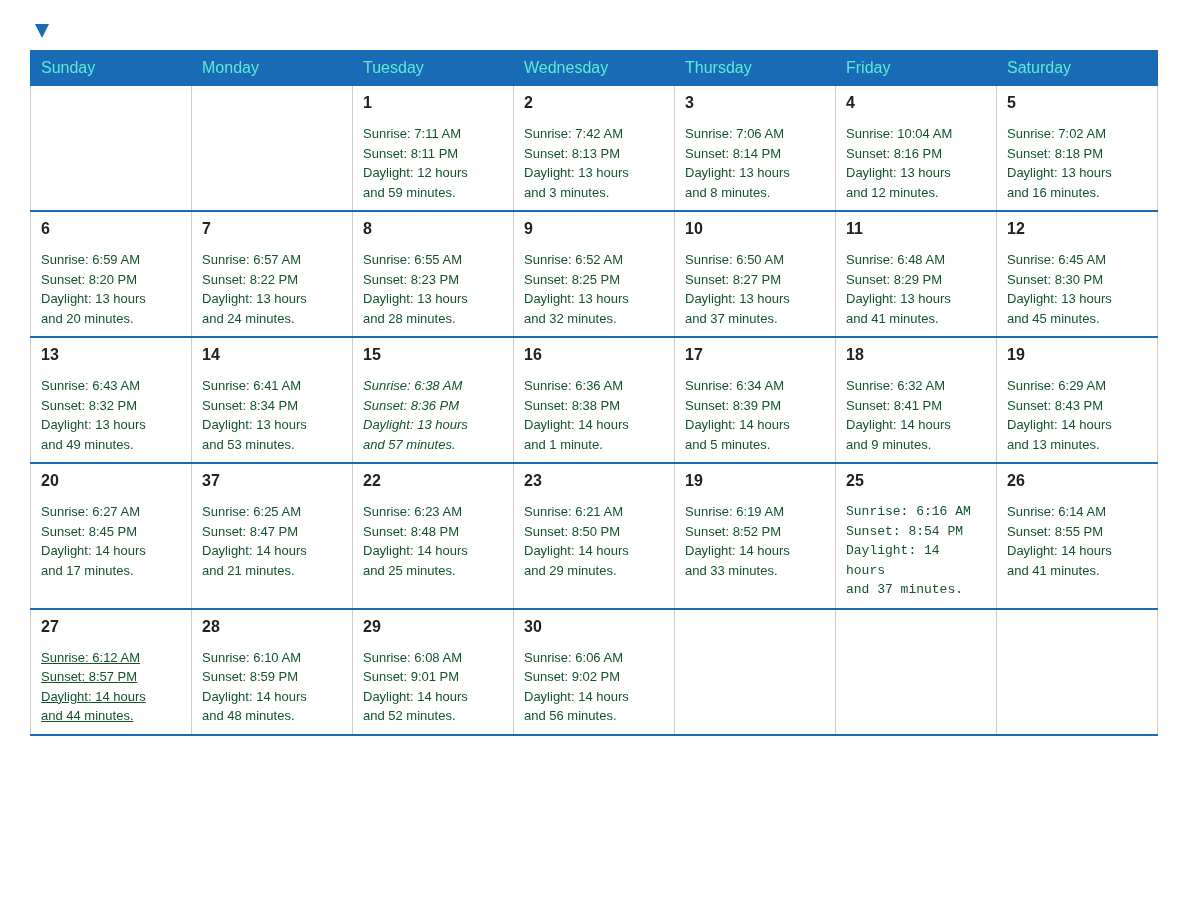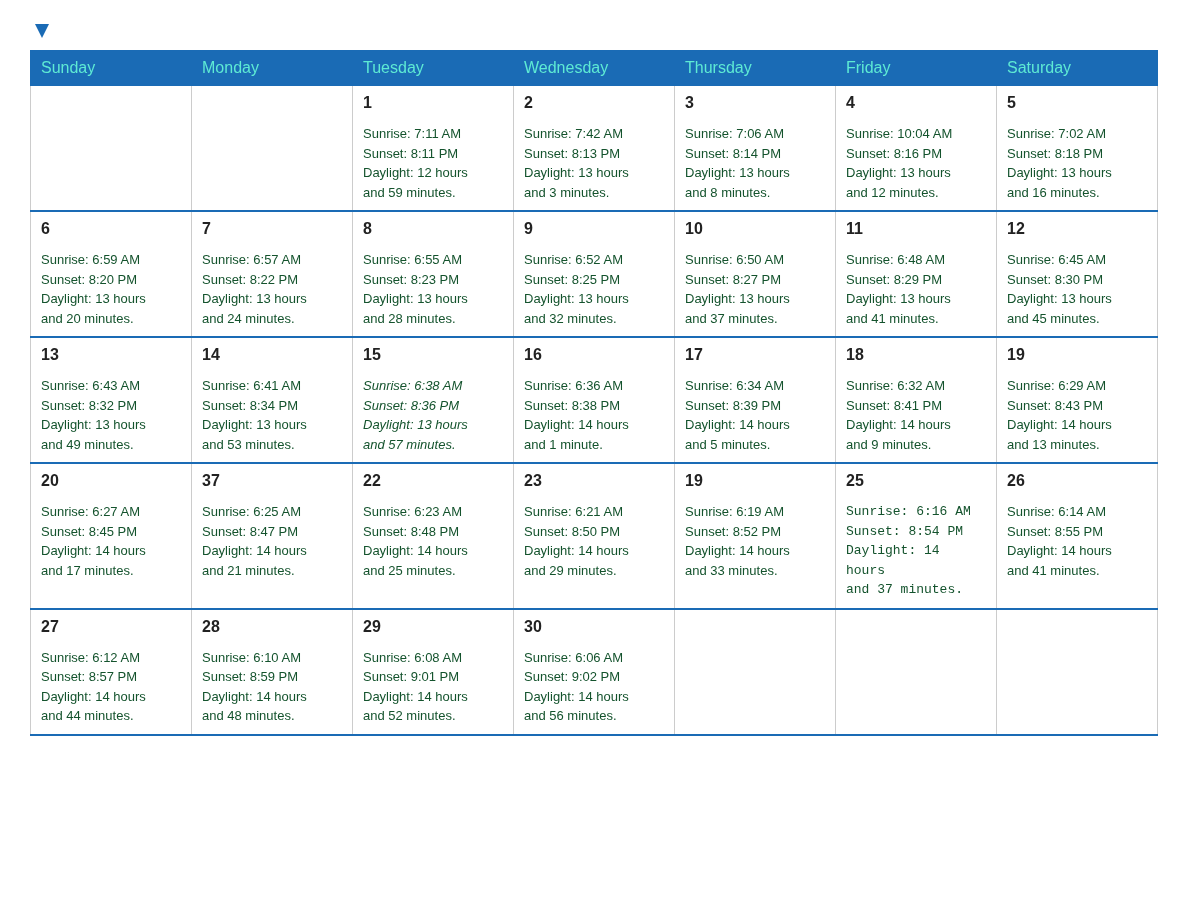--- a/index.html
+++ b/index.html
@@ -321,21 +321,21 @@
           <span class="day-number">26</span>
           <div class="day-info" style="white-space: pre-line;">Sunrise: 6:14 AM
 Sunset: 8:55 PM
 Daylight: 14 hours
 and 41 minutes.</div>
         </td>
       </tr>
       <tr>
         <td>
           <span class="day-number">27</span>
-          <div class="day-info" style="white-space: pre-line;">Sunrise: 6:12 AM
+          <div class="day-info" style="white-space: pre-line; text-decoration: underline;">Sunrise: 6:12 AM
 Sunset: 8:57 PM
 Daylight: 14 hours
 and 44 minutes.</div>
         </td>
         <td>
           <span class="day-number">28</span>
           <div class="day-info" style="white-space: pre-line;">Sunrise: 6:10 AM
 Sunset: 8:59 PM
 Daylight: 14 hours
 and 48 minutes.</div>

